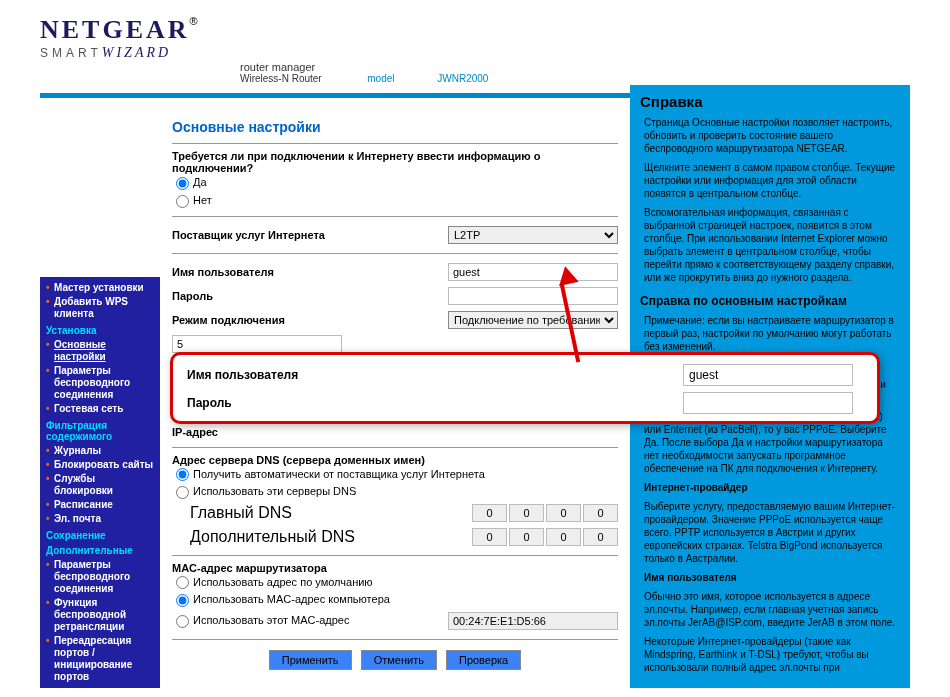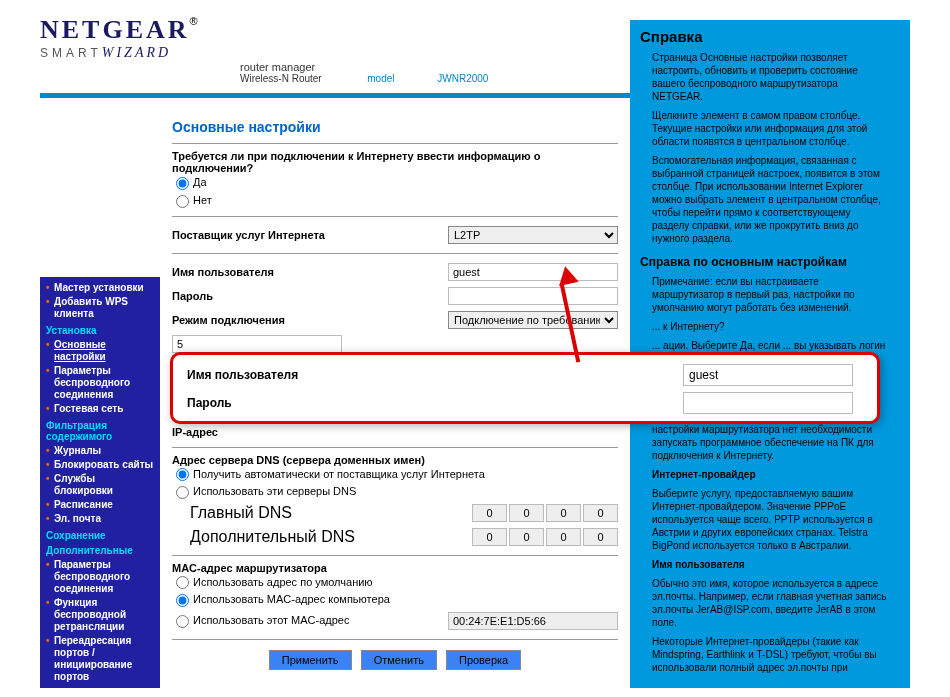--- a/index.html
+++ b/index.html
@@ -31,21 +31,21 @@
 .ctrl input[type=text] { width: 100%; border: 1px solid #bbb; padding: 2px 4px; font-size: 11px; }
 .ctrl select { width: 100%; border: 1px solid #888; padding: 1px; font-size: 11px; }
 .ip-boxes { display: flex; gap: 2px; }
 .ip-boxes input { width: 35px; border: 1px solid #bbb; padding: 2px; font-size: 11px; text-align: center; background: #eee; }
 .radio-row { padding: 2px 0 2px 4px; font-size: 11px; }
 .radio-row input { margin-right: 4px; vertical-align: middle; }
 .btns { border-top: 1px solid #999; padding: 10px 0; text-align: center; }
 .btns button { padding: 3px 12px; margin: 0 3px; font-size: 11px; border: 1px solid #888; background: #3b82f6; cursor: pointer; }
 .help { width: 280px; background: #0099dd; padding: 8px 10px; overflow: hidden; font-size: 10px; }
 .help h2 { font-size: 15px; font-weight: bold; }
-.help p { margin: 6px 12px; line-height: 1.3; }
+.help p { margin: 6px 4px; line-height: 1.3; }
 .help h3 { font-size: 12px; font-weight: bold; margin: 10px 0 4px; }
 .callout { position: absolute; left: 170px; top: 352px; width: 710px; height: 72px; background: #fff; border: 3px solid #d00; border-radius: 10px; box-shadow: 2px 2px 8px rgba(0,0,0,.3); padding: 6px 14px; display: flex; align-items: stretch; z-index: 10; }
 .callout .left { flex: 1; }
 .callout .right { width: 180px; }
 .callout .crow { display: flex; align-items: center; height: 28px; }
 .callout .clbl { font-weight: bold; font-size: 12px; flex: 1; }
 .callout input { width: 170px; border: 1px solid #bbb; padding: 3px 5px; font-size: 12px; }
 .arrow { position: absolute; left: 550px; top: 268px; width: 60px; height: 95px; z-index: 11; pointer-events: none; }
 .aline { position: absolute; left: 18px; top: 15px; width: 4px; height: 80px; background: #d00; transform: rotate(-12deg); }
 .ahead { position: absolute; left: 7px; top: -2px; width: 0; height: 0; border-left: 10px solid transparent; border-right: 10px solid transparent; border-bottom: 18px solid #d00; transform: rotate(-12deg); }

